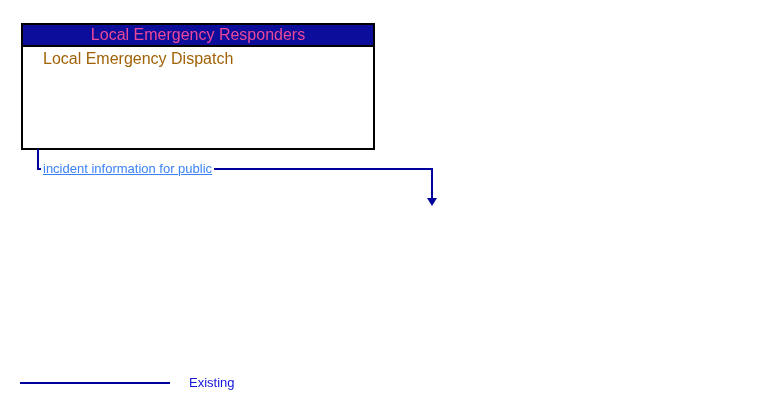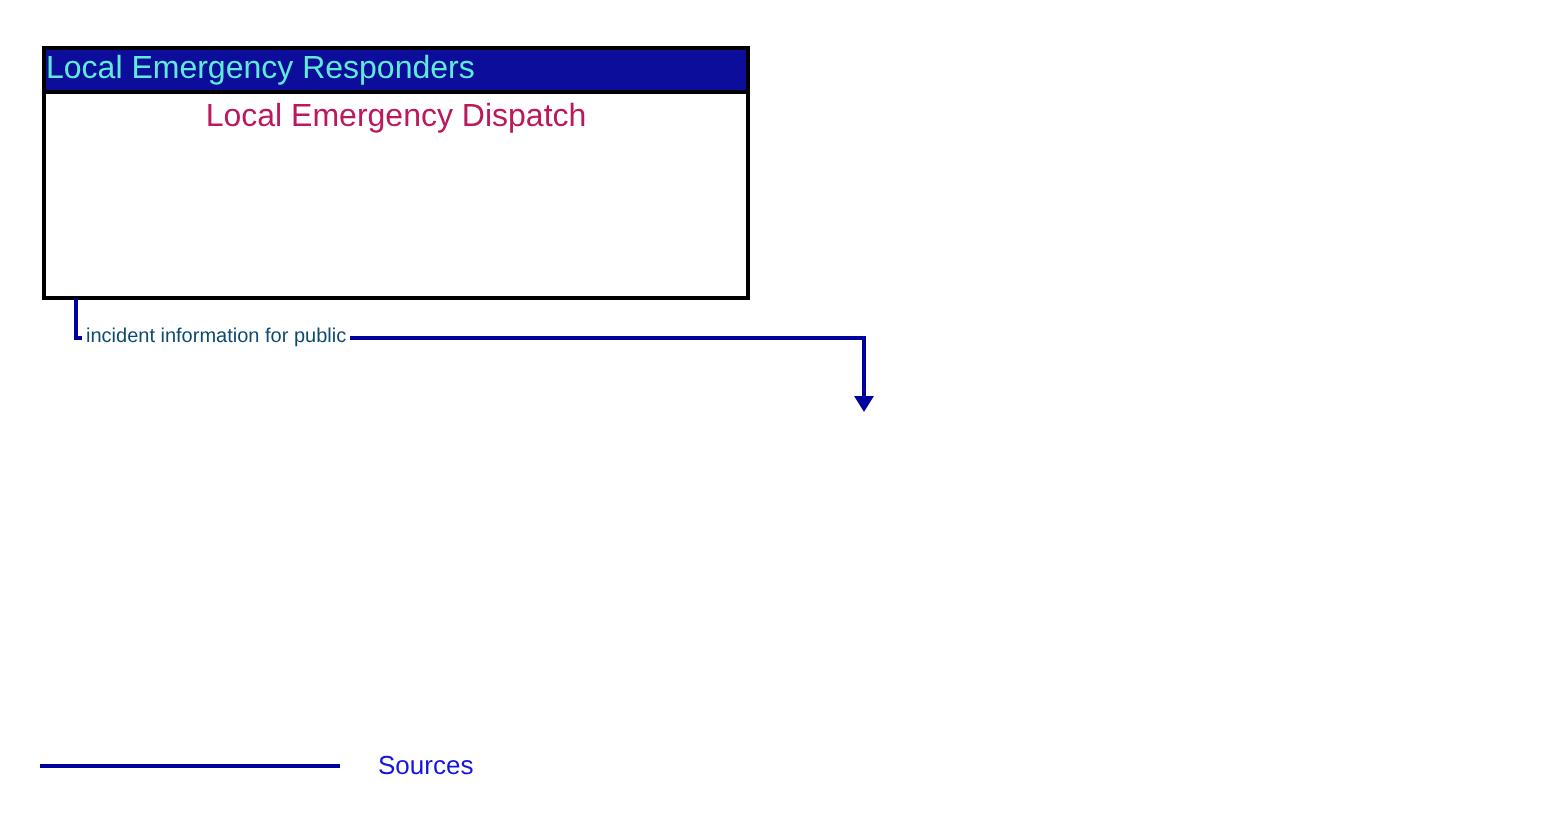--- a/index.html
+++ b/index.html
@@ -21,31 +21,31 @@
     border: 2px solid #000000;
     background: #ffffff;
     width: 354px;
     height: 127px;
   }
   .entity-box .hdr {
     box-sizing: border-box;
     height: 22px;
     line-height: 20px;
     background: #0d0d9b;
-    color: #5eead4;
+    color: #ec4899;
     font-size: 16px;
+    text-align: center;
     white-space: nowrap;
     overflow: hidden;
     border-bottom: 2px solid #000000;
   }
   .entity-box .bdy {
-    color: #be185d;
+    color: #a16207;
     font-size: 16px;
     line-height: 19px;
-    text-align: center;
     padding: 2px 20px 0 20px;
   }
   .box-source { left: 21px; top: 23px; }
   .box-target { left: 414px; top: 207px; }
 
   .conn { position: absolute; background: #00009c; }
   .vline1 { left: 37px; top: 149px; width: 2px; height: 20px; }
   .hline  { left: 37px; top: 168px; width: 396px; height: 2px; }
   .vline2 { left: 431px; top: 168px; width: 2px; height: 31px; }
 
@@ -57,25 +57,26 @@
     height: 0;
     border-left: 5px solid transparent;
     border-right: 5px solid transparent;
     border-top: 8px solid #00009c;
   }
   .flow-label {
     position: absolute;
     left: 41px;
     top: 161px;
     background: #ffffff;
-    color: #0c4a6e;
-    font-size: 10px;
+    color: #3b82f6;
+    font-size: 13px;
     line-height: 15px;
     padding: 0 2px;
     white-space: nowrap;
+    text-decoration: underline;
   }
   .legend-line {
     position: absolute;
     left: 20px;
     top: 382px;
     width: 150px;
     height: 2px;
     background: #00009c;
   }
   .legend-label {
@@ -103,15 +104,15 @@
   <div class="conn hline"></div>
 
   <div class="conn vline2"></div>
 
   <div class="arrowhead"></div>
 
   <div class="flow-label">incident information for public</div>
 
 
   <div class="legend-line"></div>
-  <div class="legend-label">Sources</div>
+  <div class="legend-label">Existing</div>
 
 </div>
 
 </body></html>

